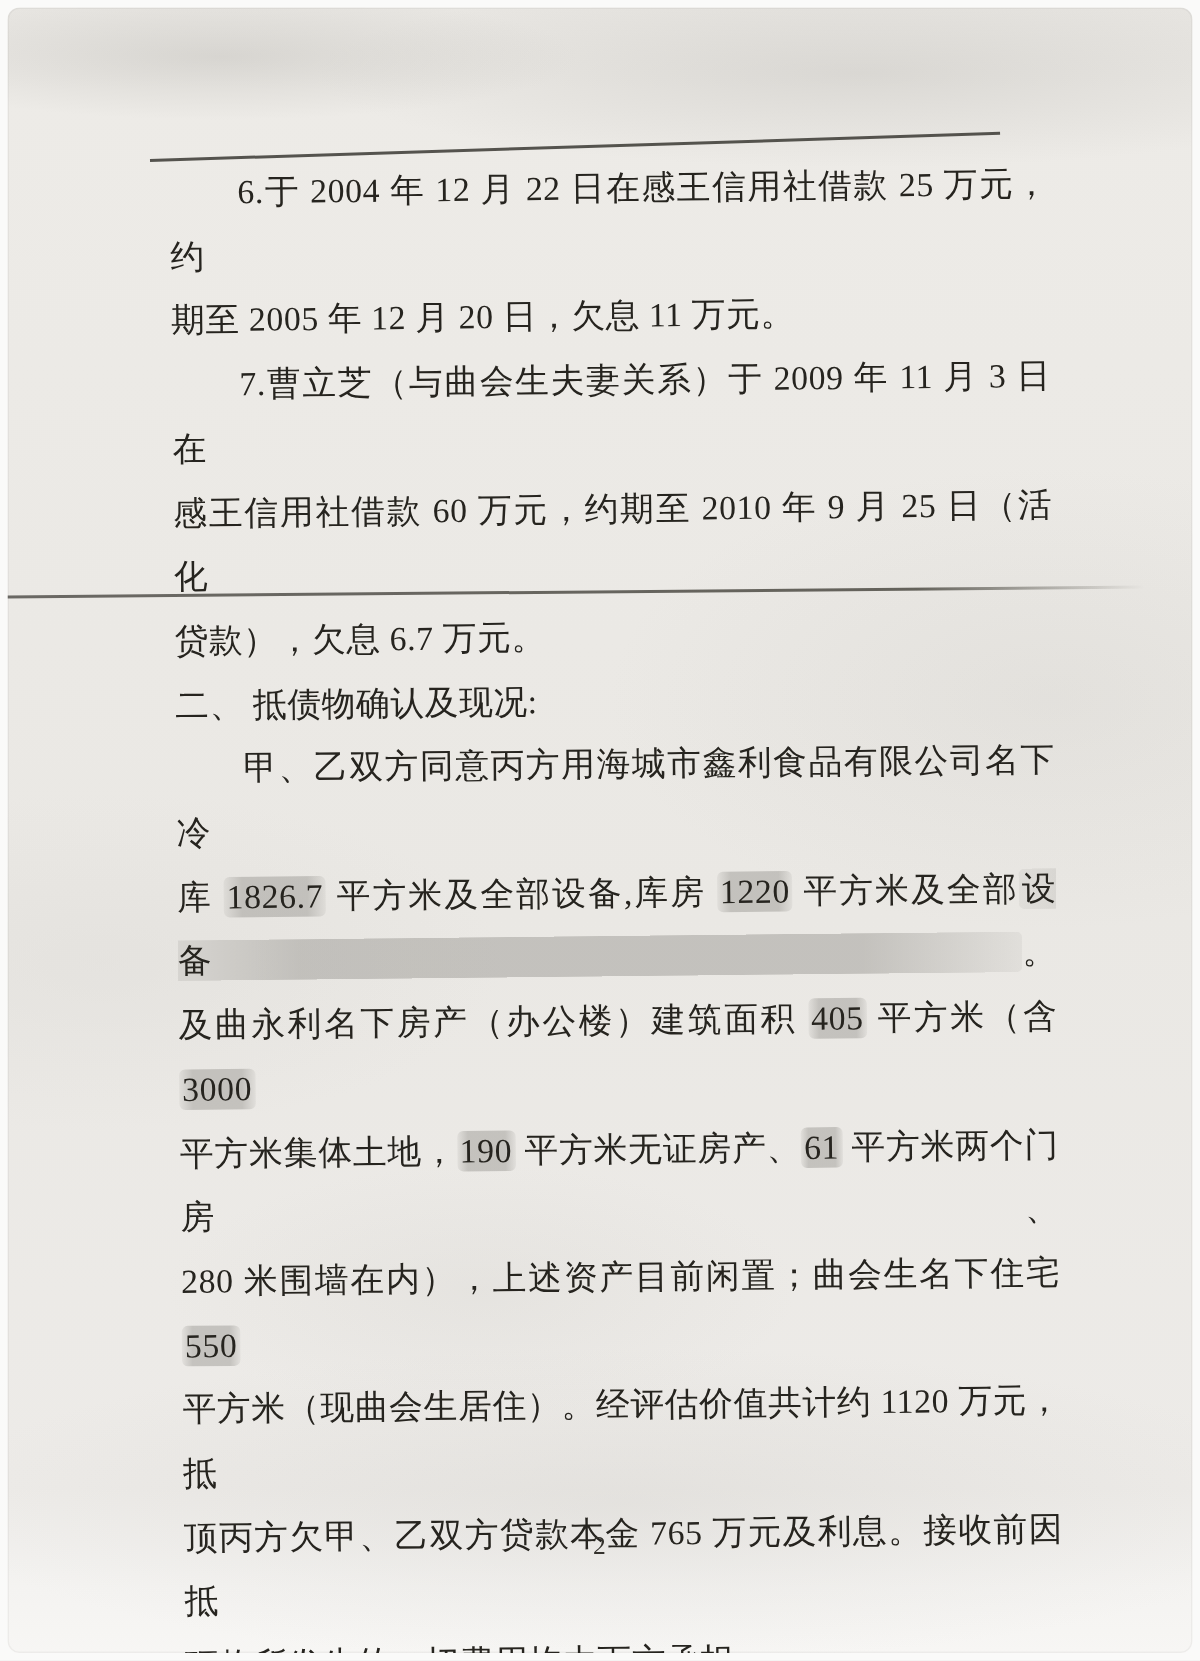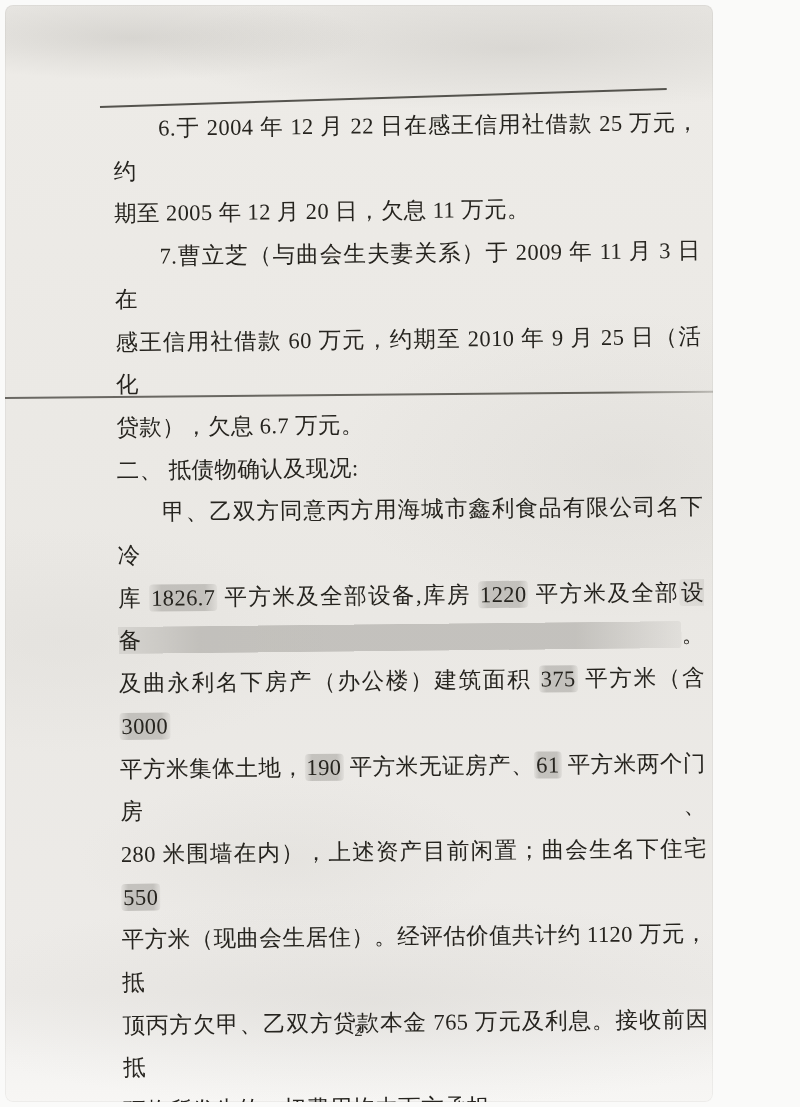--- a/index.html
+++ b/index.html
@@ -10,21 +10,21 @@
     overflow:hidden;
   }
   .frame{
     position:absolute;left:0;top:0;width:800px;height:1107px;
     background:#fafaf9;
     box-sizing:border-box;
     padding:5px;
   }
   .page{
     position:relative;
-    width:708px;height:1097px;
+    width:790px;height:1097px;
     border-radius:8px;
     overflow:hidden;
     background-color:var(--paper,#ebe9e5);
     background-image:
       radial-gradient(ellipse 340px 60px at 18% 3%, rgba(185,183,178,0.40), transparent 70%),
       radial-gradient(ellipse 520px 90px at 72% 4%, rgba(178,176,171,0.32), transparent 70%),
       radial-gradient(ellipse 420px 220px at 88% 42%, rgba(198,196,191,0.22), transparent 70%),
       radial-gradient(ellipse 380px 160px at 8% 58%, rgba(222,220,216,0.45), transparent 70%),
       radial-gradient(ellipse 300px 120px at 40% 78%, rgba(210,208,203,0.25), transparent 70%),
       radial-gradient(ellipse 620px 140px at 52% 91%, rgba(204,202,197,0.30), transparent 75%),
@@ -83,21 +83,21 @@
     <div class="rule-crease"></div>
     <div class="doc-body">
         <div class="line indent justify"><span>6.于 2004 年 12 月 22 日在感王信用社借款 25 万元，约</span></div>
         <div class="line"><span>期至 2005 年 12 月 20 日，欠息 11 万元。</span></div>
         <div class="line indent justify"><span>7.曹立芝（与曲会生夫妻关系）于 2009 年 11 月 3 日在</span></div>
         <div class="line justify"><span>感王信用社借款 60 万元，约期至 2010 年 9 月 25 日（活化</span></div>
         <div class="line"><span>贷款），欠息 6.7 万元。</span></div>
         <div class="line"><span>二、 抵债物确认及现况:</span></div>
         <div class="line indent justify"><span>甲、乙双方同意丙方用海城市鑫利食品有限公司名下冷</span></div>
         <div class="line justify"><span>库 </span><span class="hl">1826.7</span><span> 平方米及全部设备,库房 </span><span class="hl">1220</span><span> 平方米及全部</span><span class="hl">设备</span><span>。</span></div>
-        <div class="line justify"><span>及曲永利名下房产（办公楼）建筑面积 </span><span class="hl">375</span><span> 平方米（含 </span><span class="hl">3000</span></div>
+        <div class="line justify"><span>及曲永利名下房产（办公楼）建筑面积 </span><span class="hl">405</span><span> 平方米（含 </span><span class="hl">3000</span></div>
         <div class="line justify"><span>平方米集体土地，</span><span class="hl">190</span><span> 平方米无证房产、</span><span class="hl">61</span><span> 平方米两个门房、</span></div>
         <div class="line justify"><span>280 米围墙在内），上述资产目前闲置；曲会生名下住宅 </span><span class="hl">550</span></div>
         <div class="line justify"><span>平方米（现曲会生居住）。经评估价值共计约 1120 万元，抵</span></div>
         <div class="line justify"><span>顶丙方欠甲、乙双方贷款本金 765 万元及利息。接收前因抵</span></div>
         <div class="line"><span>顶物所发生的一切费用均由丙方承担。</span></div>
       </div>
     <div class="page-number">2</div>
   </div>
 </div>
 

